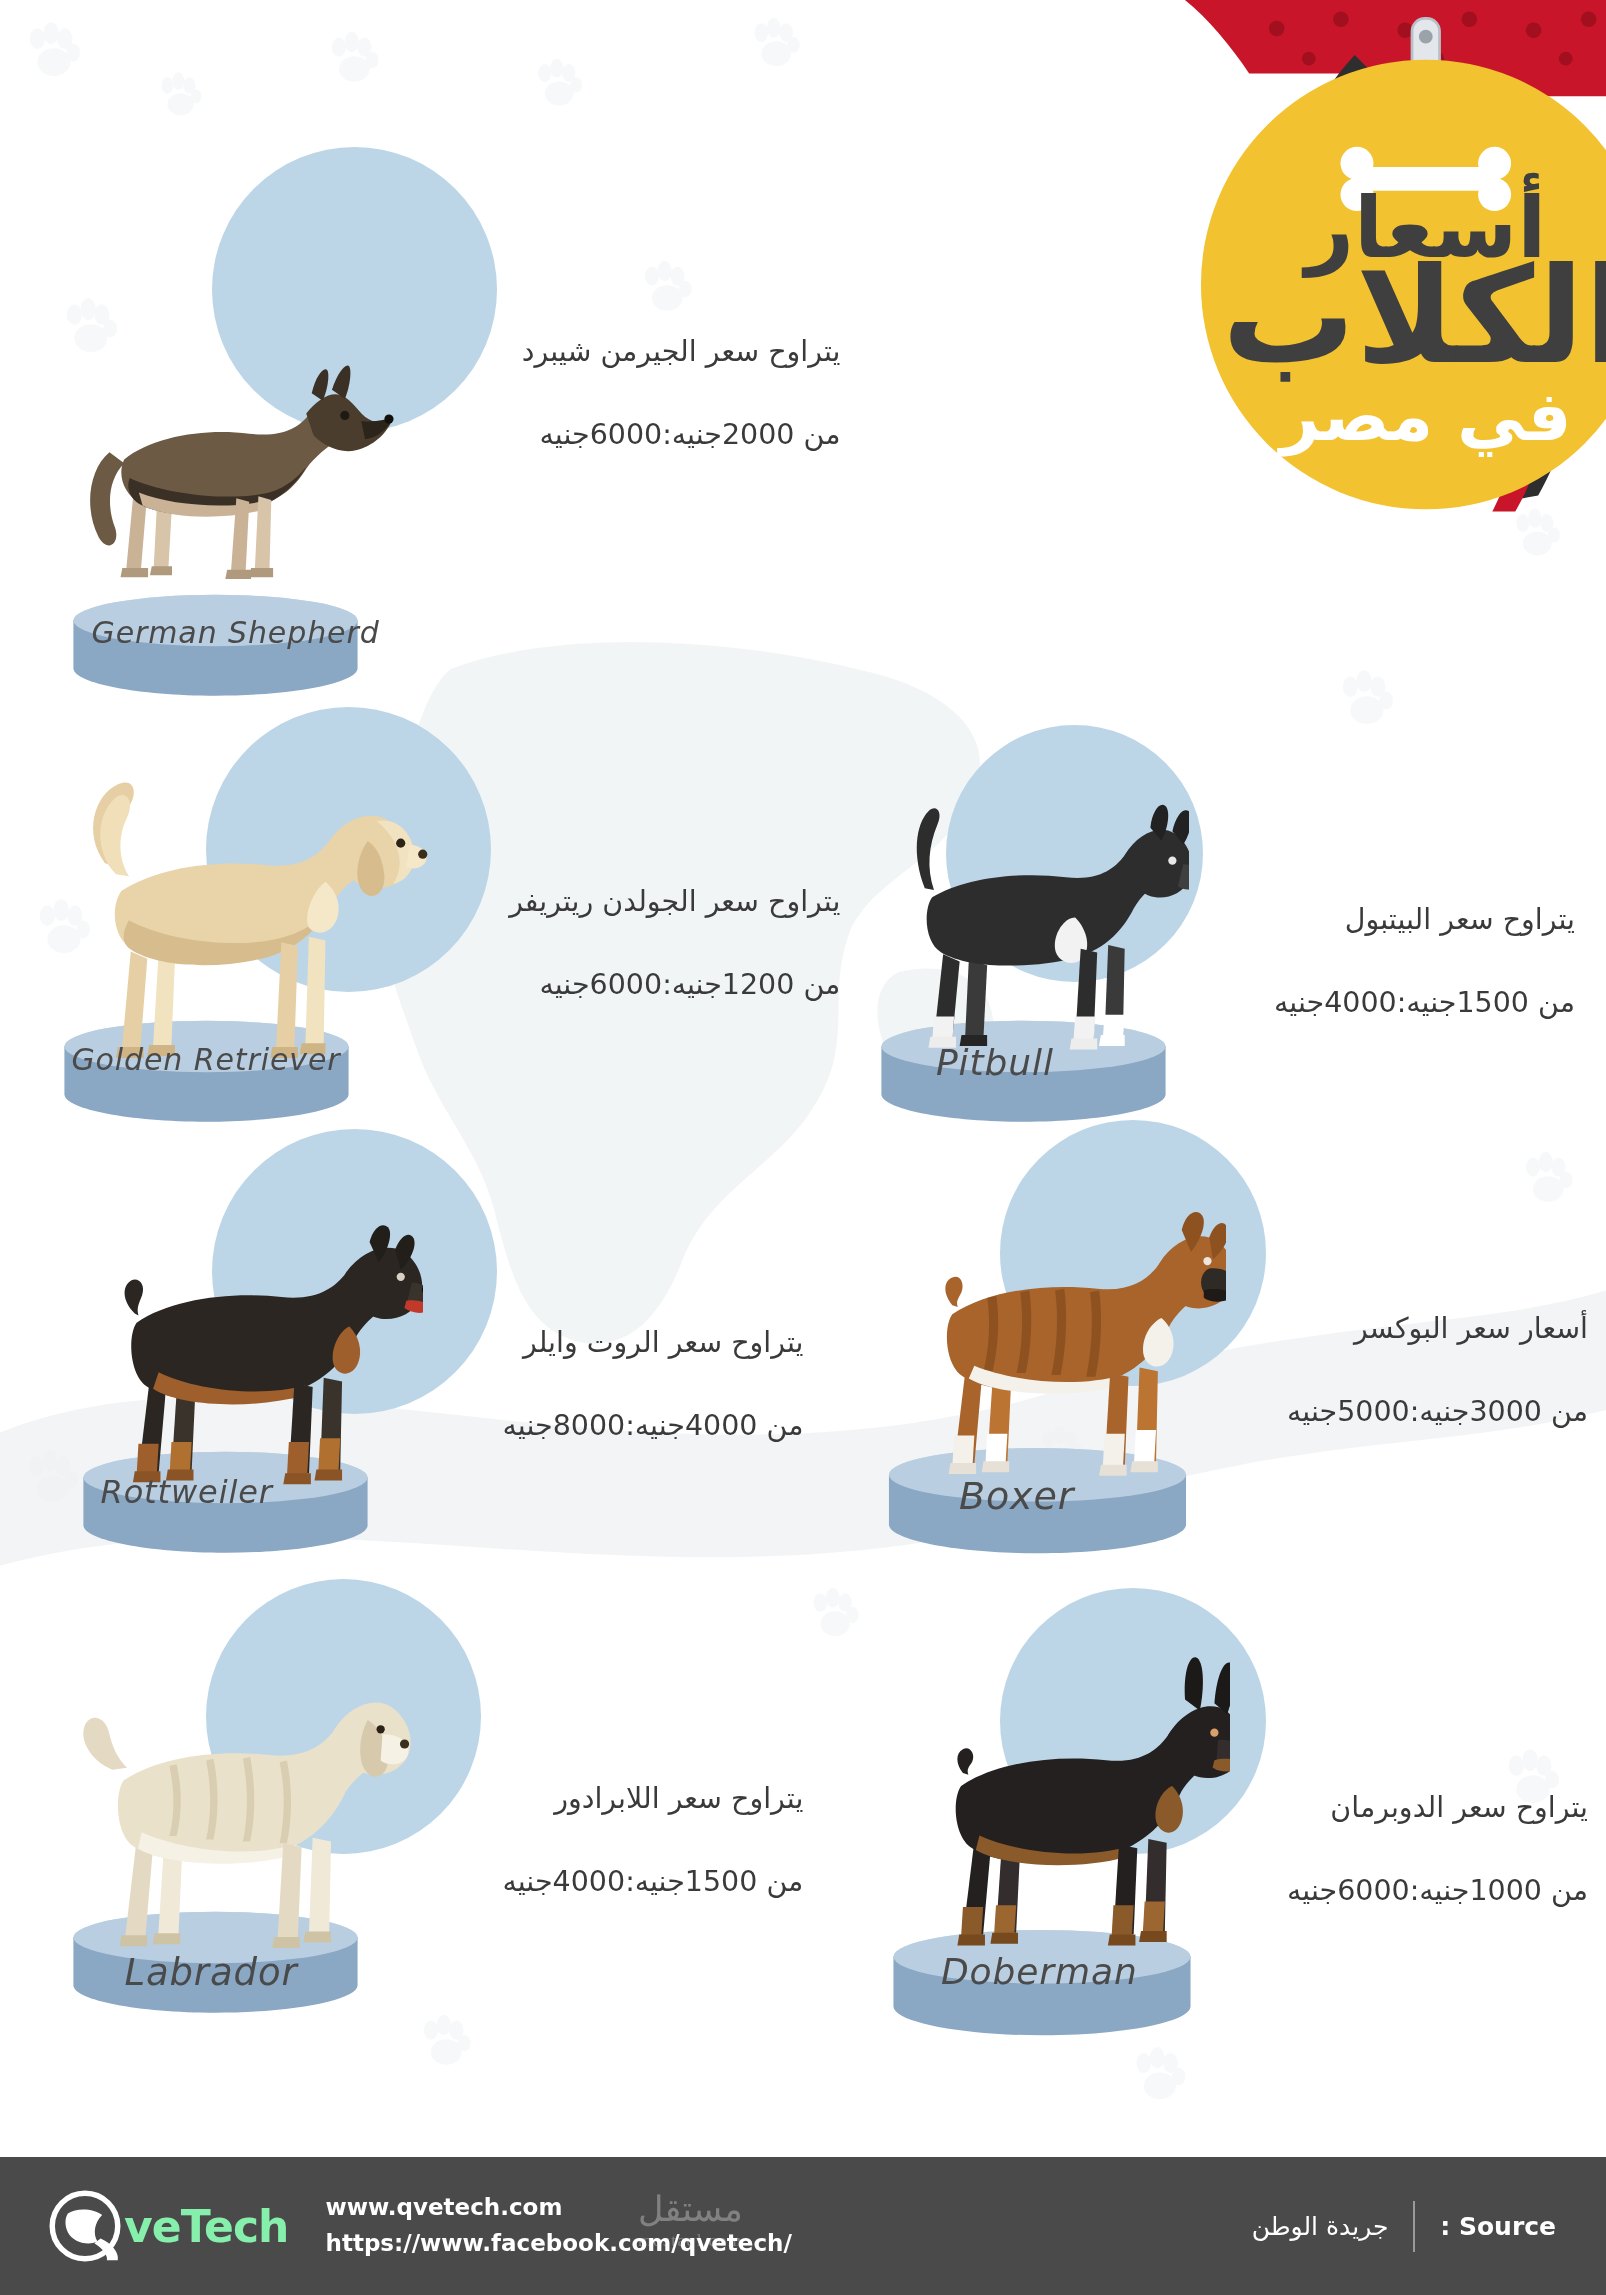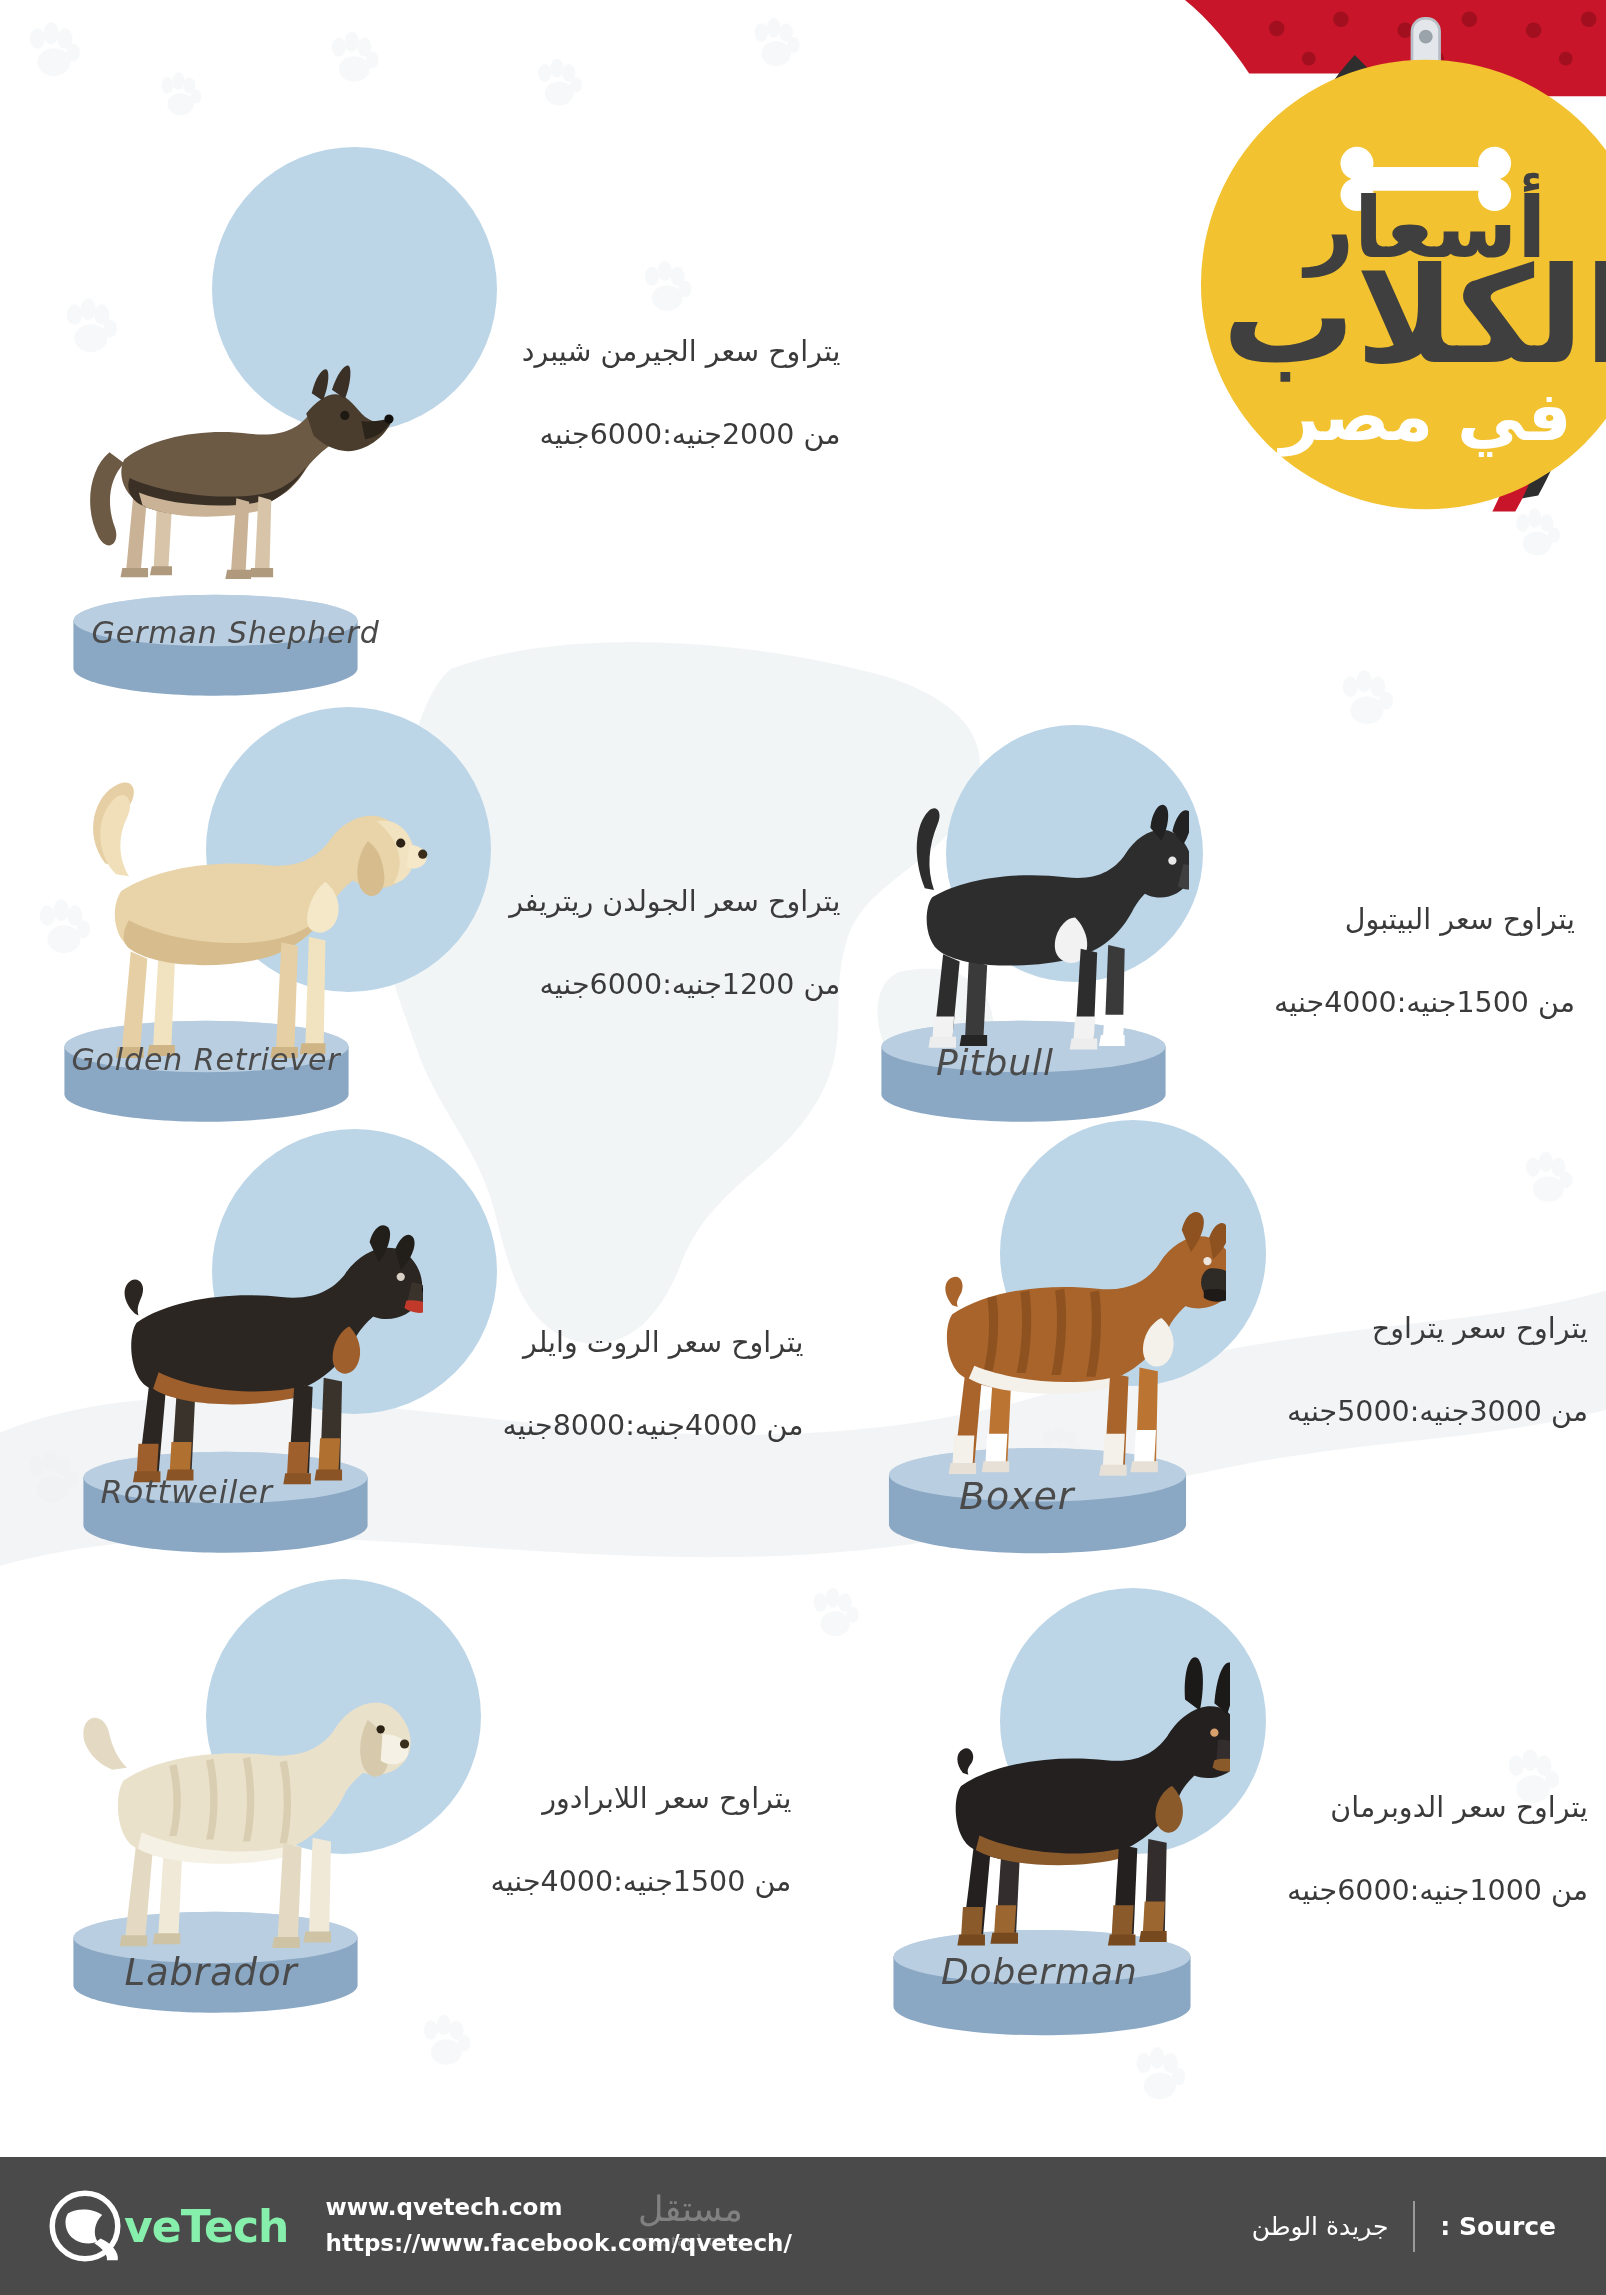--- a/index.html
+++ b/index.html
@@ -697,21 +697,21 @@
 
   <svg class="pedestal" style="left:37px;top:326px;width:349px;height:115px;" viewBox="0 0 350 120">
     <ellipse cx="175" cy="30" rx="155" ry="28" fill="#c9d8e6"></ellipse>
     <path d="M20,30 L20,82 C20,98 90,112 175,112 C260,112 330,98 330,82 L330,30 Z" fill="#8aa7c4"></path>
     <ellipse cx="175" cy="30" rx="155" ry="28" fill="#b9cee0"></ellipse>
   </svg>
 
   <div class="breed-label" style="left:133px;top:354px;font-size:38px;">Boxer</div>
 
   <div class="price-text" style="left:367px;top:147px;width:395px;">
-    <div>يتراوح سعر يتراوح</div>
+    <div>أسعار سعر البوكسر</div>
     <div>من 3000جنيه:5000جنيه</div>
   </div>
 </div>
 
 <div class="card" style="left:18.4px;top:1579px;width:808px;height:468px;">
   <div class="halo" style="left:188px;top:0px;width:275px;height:275px;"></div>
 
   <svg class="dog-art" style="left:41px;top:73px;width:363px;height:331px;" viewBox="0 0 395 360">
     <g>
 
@@ -749,21 +749,21 @@
   </svg>
 
   <svg class="pedestal" style="left:37px;top:331px;width:321px;height:110px;" viewBox="0 0 350 120">
     <ellipse cx="175" cy="30" rx="155" ry="28" fill="#c9d8e6"></ellipse>
     <path d="M20,30 L20,82 C20,98 90,112 175,112 C260,112 330,98 330,82 L330,30 Z" fill="#8aa7c4"></path>
     <ellipse cx="175" cy="30" rx="155" ry="28" fill="#b9cee0"></ellipse>
   </svg>
 
   <div class="breed-label" style="left:106px;top:372px;font-size:37px;">Labrador</div>
 
-  <div class="price-text" style="left:328px;top:158px;width:445px;">
+  <div class="price-text" style="left:340px;top:158px;width:445px;">
     <div>يتراوح سعر اللابرادور</div>
     <div>من 1500جنيه:4000جنيه</div>
   </div>
 </div>
 
 <div class="card" style="left:826px;top:1588px;width:771px;height:459px;">
   <div class="halo" style="left:174px;top:0px;width:266px;height:266px;"></div>
 
   <svg class="dog-art" style="left:69px;top:60px;width:335px;height:340px;" viewBox="0 0 365 370">
     <g>

